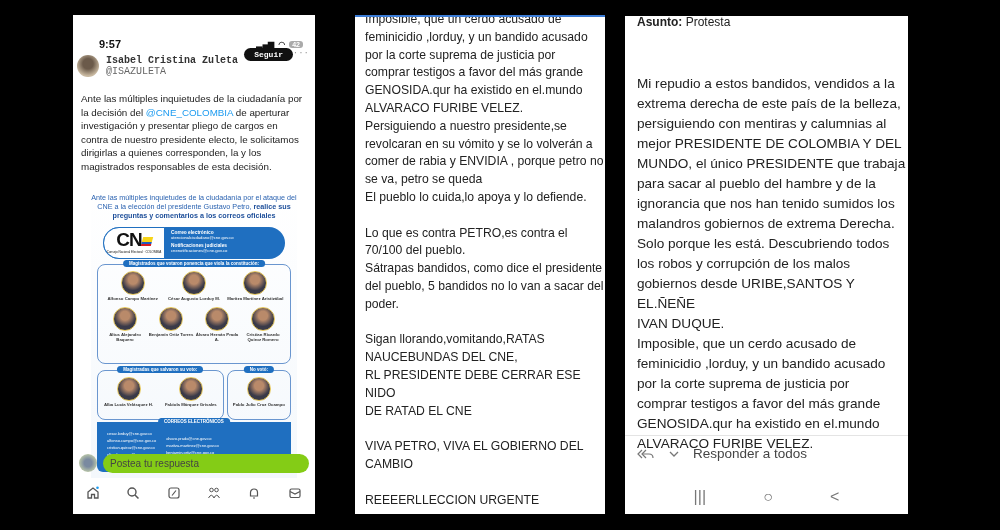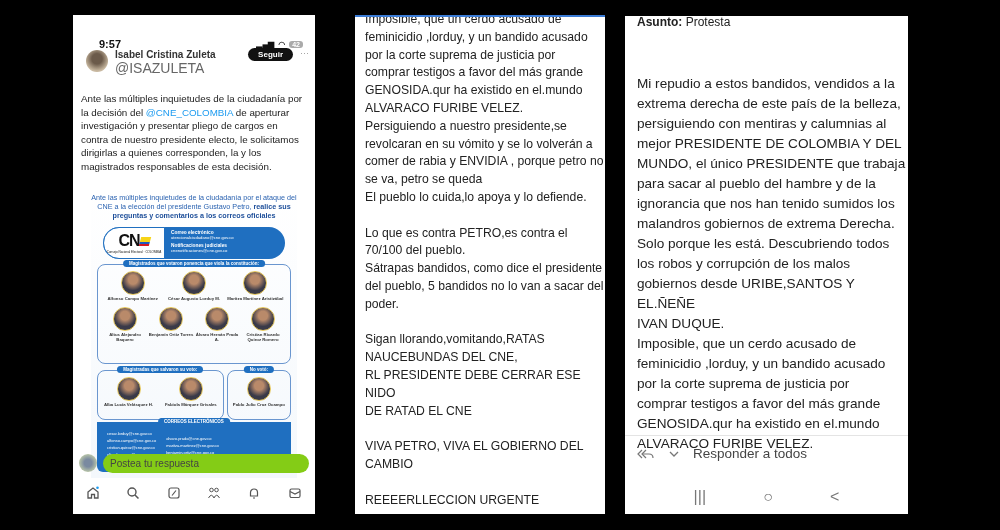--- a/index.html
+++ b/index.html
@@ -8,36 +8,36 @@
 
   .panel { position: absolute; background: #fff; overflow: hidden; }
   #p1 { left: 73px; top: 15px; width: 242px; height: 499px; }
   #p2 { left: 355px; top: 15px; width: 250px; height: 499px; border-top: 2px solid #3a7bd5; }
   #p3 { left: 625px; top: 16px; width: 283px; height: 498px; }
 
   
   .status-bar { height: 20px; display: flex; align-items: center; justify-content: space-between; padding: 0 12px 0 26px; font-size: 11px; font-weight: bold; color: #111; margin-top: 19px; }
   .status-icons { display: flex; gap: 4px; align-items: center; font-size: 8px; }
   .battery { background: #aaa; color: #fff; border-radius: 3px; padding: 0 3px; font-size: 7px; }
-  .author { display: flex; align-items: flex-start; padding: 0 13px; height: 28px; position: relative; }
+  .author { display: flex; align-items: center; padding: 0 4px; height: 28px; position: relative; font-family: Liberation Mono, monospace; }
   .avatar { width: 22px; height: 22px; border-radius: 50%; background: radial-gradient(circle at 50% 40%, #6b5a4a 30%, #c8b8a0 70%); flex-shrink: 0; margin-top: -4px; }
   .author-text { margin-left: 7px; margin-top: -5px; }
   .author-name { font-size: 10px; font-weight: bold; color: #333; }
-  .author-handle { font-size: 14px; color: #666; }
+  .author-handle { font-size: 10px; color: #666; }
   .follow-btn { position: absolute; right: 22px; top: -6px; background: #111; color: #fff; font-size: 8px; border-radius: 10px; padding: 2px 10px; font-weight: bold; }
   .more-dots { position: absolute; right: 6px; top: -6px; font-size: 9px; color: #999; }
   .tweet-text { padding: 10px 8px 0 8px; font-size: 9.8px; line-height: 13.5px; color: #222; }
   .mention { color: #1d9bf0; }
 
   .poster { margin: 18px 18px 0 18px; height: 287px; background: linear-gradient(#fff, #f4f8fc); position: relative; }
   .poster-heading { text-align: center; font-size: 7.2px; line-height: 9px; color: #2a62b0; padding-top: 2px; }
   .poster-heading b { font-weight: bold; color: #1e4f9a; }
   .cne-box { margin: 7px 12px 0 12px; height: 32px; background: #1f6fc0; border-radius: 16px; position: relative; }
   .cne-logo { position: absolute; left: 0; top: 0; width: 62px; height: 32px; background: #fff; border-radius: 16px 0 0 16px; border: 1px solid #1f6fc0; display: flex; flex-direction: column; align-items: center; justify-content: center; }
-  .cne-letters { font-size: 16px; font-weight: 900; color: #111; letter-spacing: -1px; line-height: 14px; }
+  .cne-letters { font-size: 19px; font-weight: 900; color: #111; letter-spacing: -1px; line-height: 14px; }
   .cne-flag { display: inline-block; width: 10px; height: 9px; background: linear-gradient(#f7d417 50%, #1f5bc0 50% 75%, #d71920 75%); vertical-align: middle; transform: skewX(-15deg); }
   .cne-sub { font-size: 3px; color: #111; }
   .cne-contacts { position: absolute; left: 68px; top: 3px; font-size: 4.2px; color: #fff; line-height: 5px; }
   .cne-contacts div { margin-bottom: 3px; }
   .cne-contacts b { font-size: 4.8px; }
   .mag-band { margin: 5px 6px 0 6px; border: 1px solid #6a96cf; border-radius: 8px; height: 100px; position: relative; }
   .band-label { position: absolute; top: -5px; left: 50%; transform: translateX(-50%); background: #1f6fc0; color: #fff; font-size: 4.5px; padding: 1px 6px; border-radius: 6px; white-space: nowrap; font-weight: bold; }
   .mag-grid { display: grid; grid-template-columns: repeat(3, 1fr); padding: 6px 4px 0 4px; row-gap: 2px; }
   .mag-grid.row2 { grid-template-columns: repeat(4, 1fr); }
   .mag { text-align: center; }

